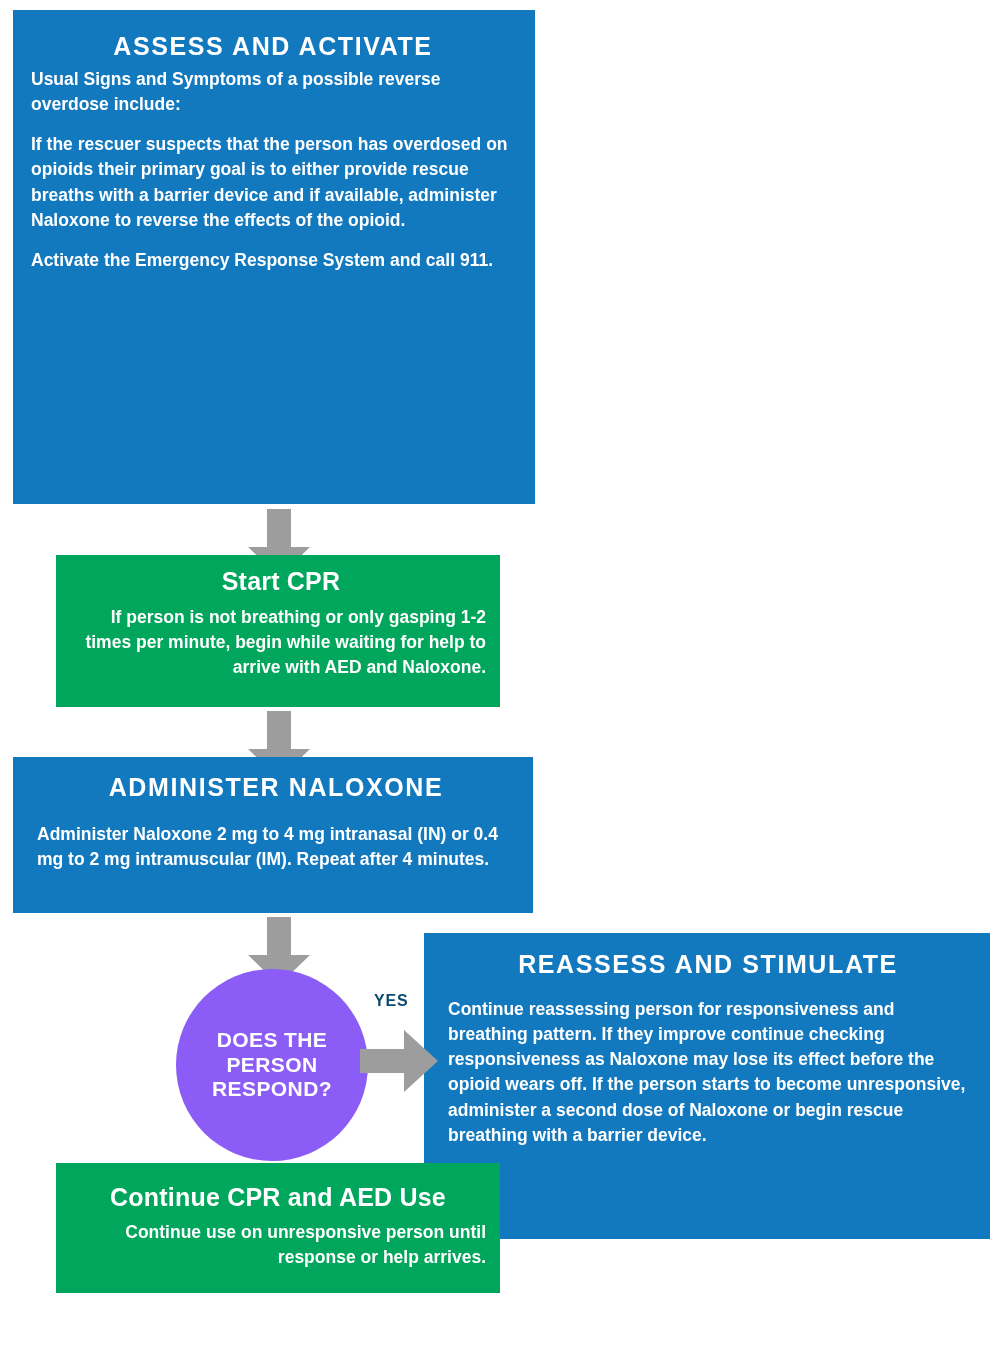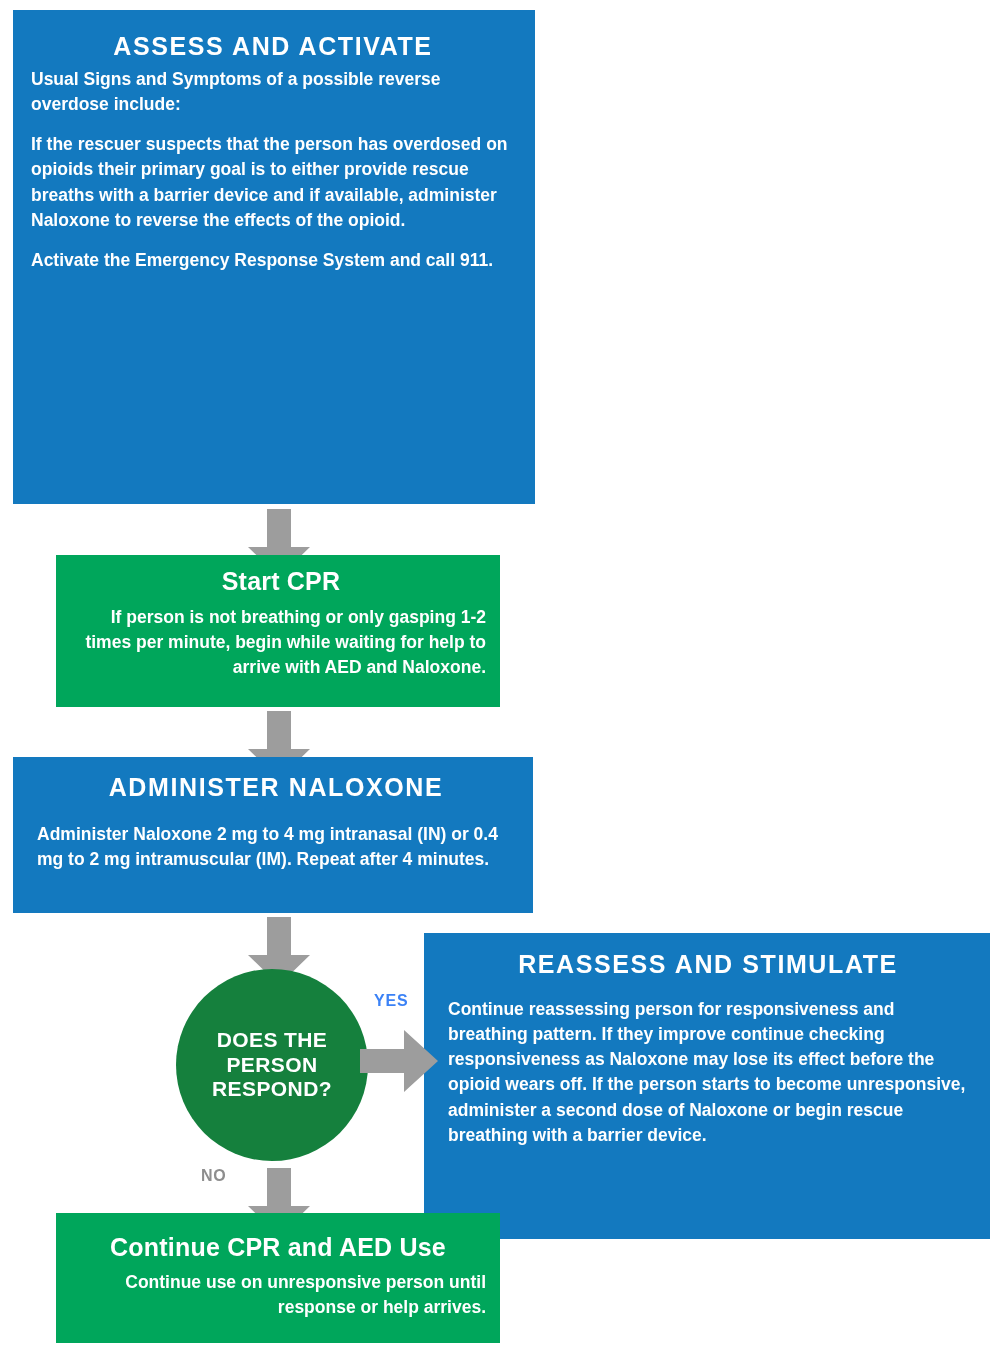--- a/index.html
+++ b/index.html
@@ -97,21 +97,21 @@
   }
   #node-naloxone .node-title.caps { margin-bottom: 20px; }
 
   #node-reassess {
     left: 424px; top: 933px; width: 566px; height: 306px;
     padding: 17px 22px 0 24px;
   }
   #node-reassess .node-title.caps { margin-bottom: 18px; }
 
   #node-continue {
-    left: 56px; top: 1213px; width: 444px; height: 130px;
+    left: 56px; top: 1163px; width: 444px; height: 130px;
     padding: 20px 14px 0 14px;
   }
   #node-continue .node-title { margin-bottom: 8px; }
 
   
   #node-decision {
     position: absolute;
     left: 176px; top: 969px;
     width: 192px; height: 192px;
     border-radius: 50%;
@@ -184,33 +184,33 @@
 
   <svg class="arrow" id="arrow-nalox-to-dec" viewBox="0 0 62 68" aria-hidden="true" style="fill: rgb(157, 157, 157);">
     <polygon points="19,0 43,0 43,38 62,38 31,68 0,38 19,38"></polygon>
   </svg>
 
   <div class="node blue" id="node-reassess" style="background: rgb(19, 121, 191);">
     <h2 class="node-title caps">REASSESS AND STIMULATE</h2>
     <p class="node-body">Continue reassessing person for responsiveness and breathing pattern. If they improve continue checking responsiveness as Naloxone may lose its effect before the opioid wears off.  If the person starts to become unresponsive, administer a second dose of Naloxone or begin rescue breathing with a barrier device.</p>
   </div>
 
-  <div id="node-decision" style="background: #15803d;">
+  <div id="node-decision" style="background: #8b5cf6;">
     <div class="decision-label">
       <span>DOES THE</span><br>
       <span>PERSON</span><br>
       <span>RESPOND?</span>
     </div>
   </div>
 
   <svg class="arrow" id="arrow-yes" viewBox="0 0 78 62" aria-hidden="true" style="fill: rgb(157, 157, 157);">
     <polygon points="0,19 44,19 44,0 78,31 44,62 44,43 0,43"></polygon>
   </svg>
 
-  <span class="edge-label" id="label-yes" style="color: #3b82f6;">YES</span>
+  <span class="edge-label" id="label-yes" style="color: #0c4a6e;">YES</span>
 
   <svg class="arrow" id="arrow-dec-to-cont" viewBox="0 0 62 68" aria-hidden="true" style="fill: rgb(157, 157, 157);">
     <polygon points="19,0 43,0 43,38 62,38 31,68 0,38 19,38"></polygon>
   </svg>
 
   <span class="edge-label" id="label-no" style="color: rgb(142, 142, 142);">NO</span>
 
   <div class="node green" id="node-continue" style="background: rgb(0, 166, 91);">
     <h2 class="node-title mixed">Continue CPR and AED Use</h2>
     <p class="node-body centered">Continue use on unresponsive person until response or help arrives.</p>

